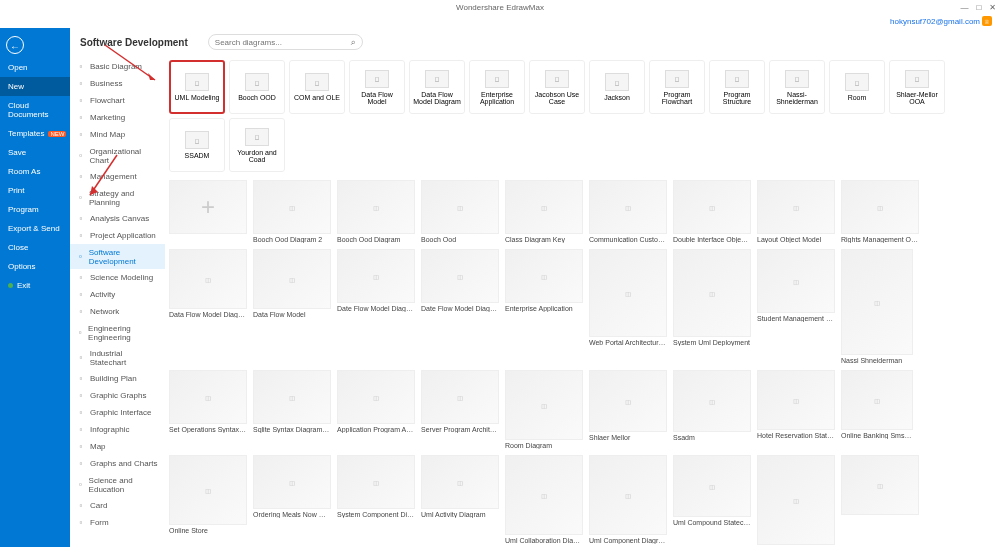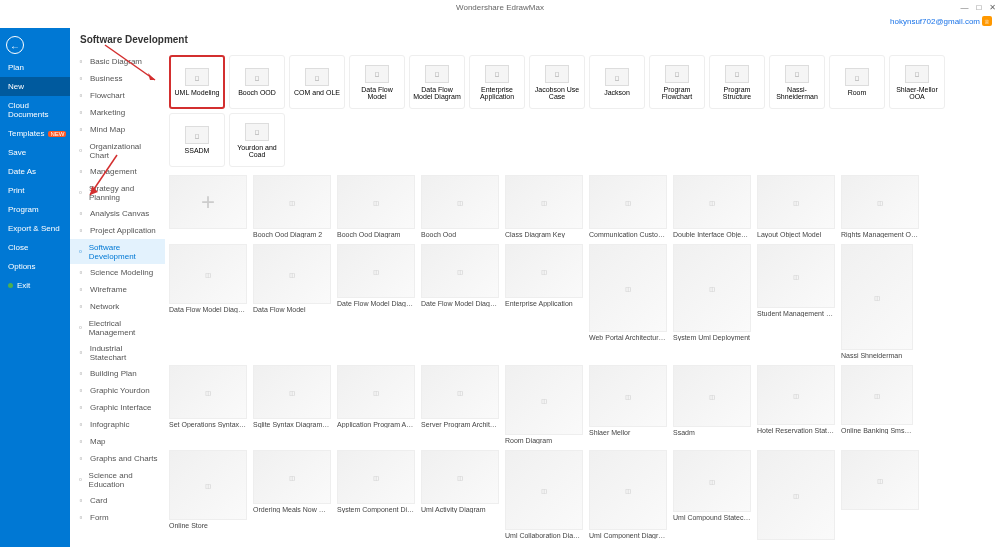--- a/index.html
+++ b/index.html
@@ -55,43 +55,47 @@
   </div>
 </div>
 <div class="userbar">
   <span class="email">hokynsuf702@gmail.com</span>
   <span class="badge">♕</span>
 </div>
 
 <div class="main">
   <div class="leftnav">
     <div class="back">←</div>
-    <div class="item">Plan</div>
+    <div class="item">Open</div>
     <div class="item active">New</div>
     <div class="item">Cloud Documents</div>
     <div class="item">
         <span>Templates</span>
         <span class="newbadge">NEW</span>
       </div>
     <div class="item">Save</div>
-    <div class="item">Date As</div>
+    <div class="item">Room As</div>
     <div class="item">Print</div>
     <div class="item">Program</div>
     <div class="item">Export &amp; Send</div>
     <div class="item">Close</div>
     <div class="item">Options</div>
     <div class="item">
         <span class="dot"></span>
         <span>Exit</span>
       </div>
   </div>
 
   <div class="content">
     <div class="header">
       <div class="breadcrumb">Software Development</div>
+      <div class="search">
+        <input placeholder="Search diagrams..." style="">
+        <span class="icon">⌕</span>
+      </div>
     </div>
     <div class="body">
       <div class="catlist" id="catlist">
           <div class="cat">
             <span class="ic">▫</span>
             <span>Basic Diagram</span>
           </div>
           <div class="cat">
             <span class="ic">▫</span>
             <span>Business</span>
@@ -131,41 +135,41 @@
           <div class="cat active">
             <span class="ic">▫</span>
             <span>Software Development</span>
           </div>
           <div class="cat">
             <span class="ic">▫</span>
             <span>Science Modeling</span>
           </div>
           <div class="cat">
             <span class="ic">▫</span>
-            <span>Wireframe</span>
+            <span>Activity</span>
           </div>
           <div class="cat">
             <span class="ic">▫</span>
             <span>Network</span>
           </div>
           <div class="cat">
             <span class="ic">▫</span>
-            <span>Electrical Management</span>
+            <span>Engineering Engineering</span>
           </div>
           <div class="cat">
             <span class="ic">▫</span>
             <span>Industrial Statechart</span>
           </div>
           <div class="cat">
             <span class="ic">▫</span>
             <span>Building Plan</span>
           </div>
           <div class="cat">
             <span class="ic">▫</span>
-            <span>Graphic Yourdon</span>
+            <span>Graphic Graphs</span>
           </div>
           <div class="cat">
             <span class="ic">▫</span>
             <span>Graphic Interface</span>
           </div>
           <div class="cat">
             <span class="ic">▫</span>
             <span>Infographic</span>
           </div>
           <div class="cat">

